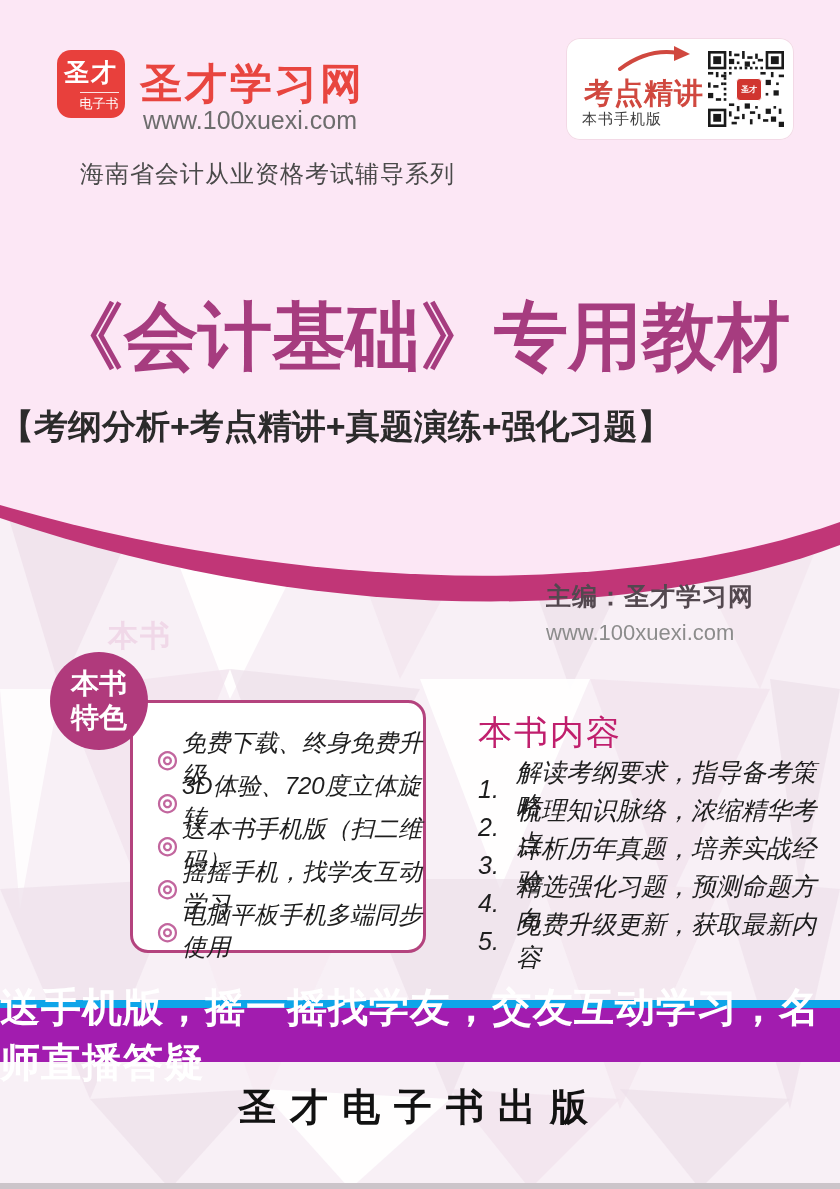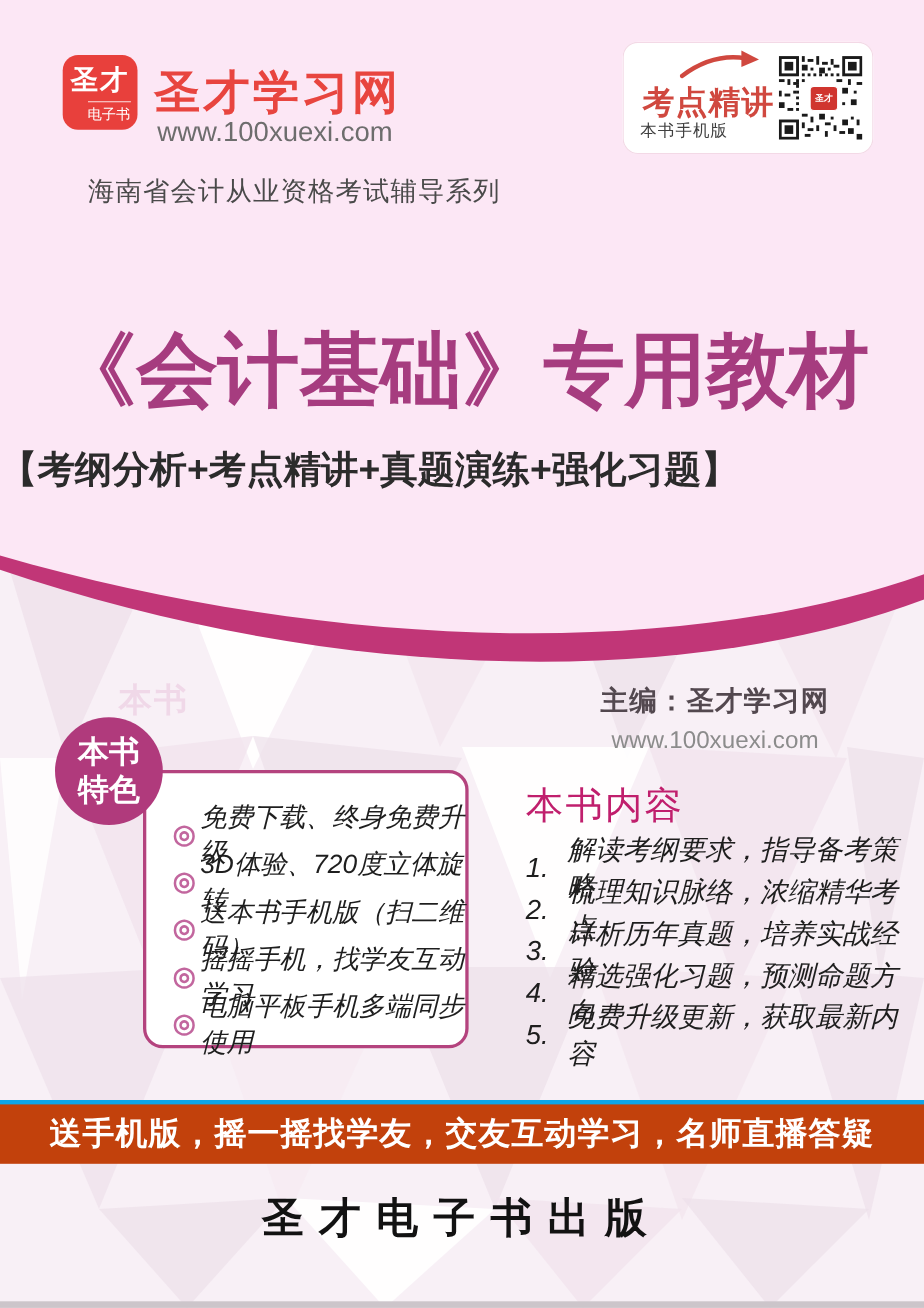--- a/index.html
+++ b/index.html
@@ -34,21 +34,21 @@
   
   .series{position:absolute;left:80px;top:158px;z-index:2;font-size:24px;color:#4a4a4a;letter-spacing:1px;}
   .title1{position:absolute;left:0;top:218px;width:100%;z-index:2;text-align:center;
       font-size:54px;font-weight:bold;color:#2b2b2b;letter-spacing:2px;}
   .title2{position:absolute;left:0;top:288px;width:100%;z-index:2;text-align:center;
       font-size:74px;font-weight:900;color:#a63c7f;letter-spacing:0px;}
   .subtitle{position:absolute;left:0;top:404px;width:100%;z-index:2;
       font-size:34px;font-weight:bold;color:#2b2b2b;}
 
   
-  .editor{position:absolute;right:86px;top:620px;z-index:2;text-align:center;}
+  .editor{position:absolute;right:86px;top:580px;z-index:2;}
   .editor .line{font-size:25px;color:#53484f;font-weight:bold;letter-spacing:1px;}
   .editor .url{font-size:22px;color:#8c8c8c;margin-top:7px;}
 
   
   .ghost-text{position:absolute;left:108px;top:616px;z-index:2;font-size:30px;font-weight:bold;
       color:#f0d8e8;letter-spacing:2px;}
   .feat-circle{position:absolute;left:50px;top:652px;width:98px;height:98px;z-index:5;
       background:#b03a7c;border-radius:50%;color:#fff;display:flex;flex-direction:column;
       align-items:center;justify-content:center;text-align:center;font-weight:bold;font-size:28px;line-height:1.2;}
   .feat-box{position:absolute;left:130px;top:700px;width:296px;height:253px;z-index:4;
@@ -58,22 +58,22 @@
   .feat-row .bullet{color:#c2669e;font-style:normal;font-size:24px;margin-right:4px;font-weight:bold;}
 
   
   .toc-head{position:absolute;left:478px;top:710px;z-index:2;font-size:34px;font-weight:400;color:#c01f6d;letter-spacing:2px;}
   .toc-list{position:absolute;left:478px;top:770px;z-index:2;}
   .toc-row{display:flex;height:38px;align-items:center;font-size:25px;font-style:italic;color:#1e1e1e;}
   .toc-row .num{width:38px;}
 
   
   .banner{position:absolute;left:0;top:1000px;width:100%;height:54px;z-index:2;
-      background:#c2410c;border-top:4px solid #0ea5e9;display:flex;align-items:center;justify-content:center;
-      color:#fff;font-size:29px;font-weight:bold;letter-spacing:1px;}
+      background:#a21caf;border-top:8px solid #0ea5e9;display:flex;align-items:center;justify-content:center;
+      color:#fff;font-size:40px;font-weight:bold;letter-spacing:1px;}
   .publisher{position:absolute;left:0;top:1082px;width:100%;z-index:2;text-align:center;
       font-family:"DejaVu Serif",serif;font-size:38px;font-weight:bold;color:#121212;letter-spacing:14px;}
   .bottom-strip{position:absolute;left:0;top:1183px;width:100%;height:6px;background:#ccc5ca;z-index:2;}
 </style>
 </head>
 <body>
 
 <div class="page">
 
   <svg class="pattern-svg" width="840" height="700" viewBox="0 0 840 700">

